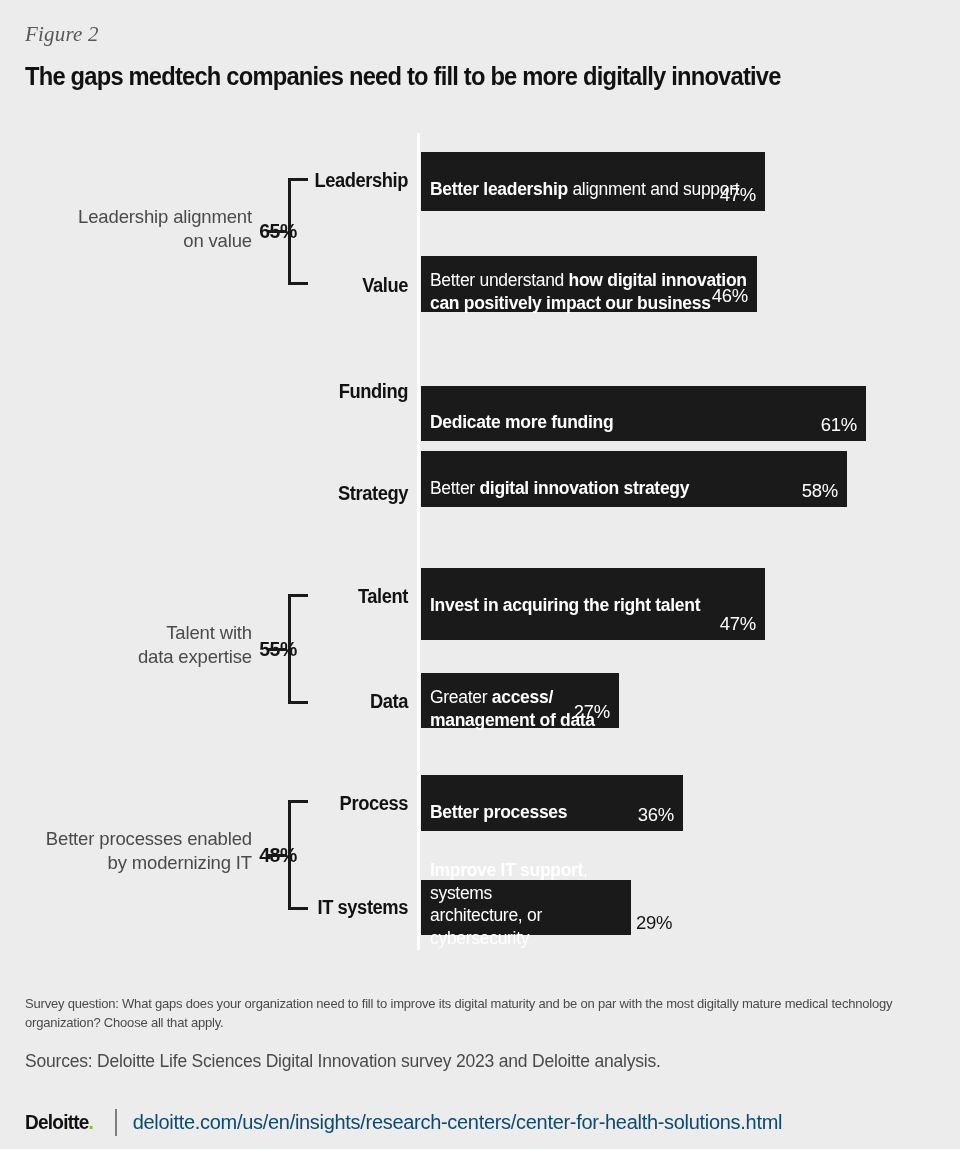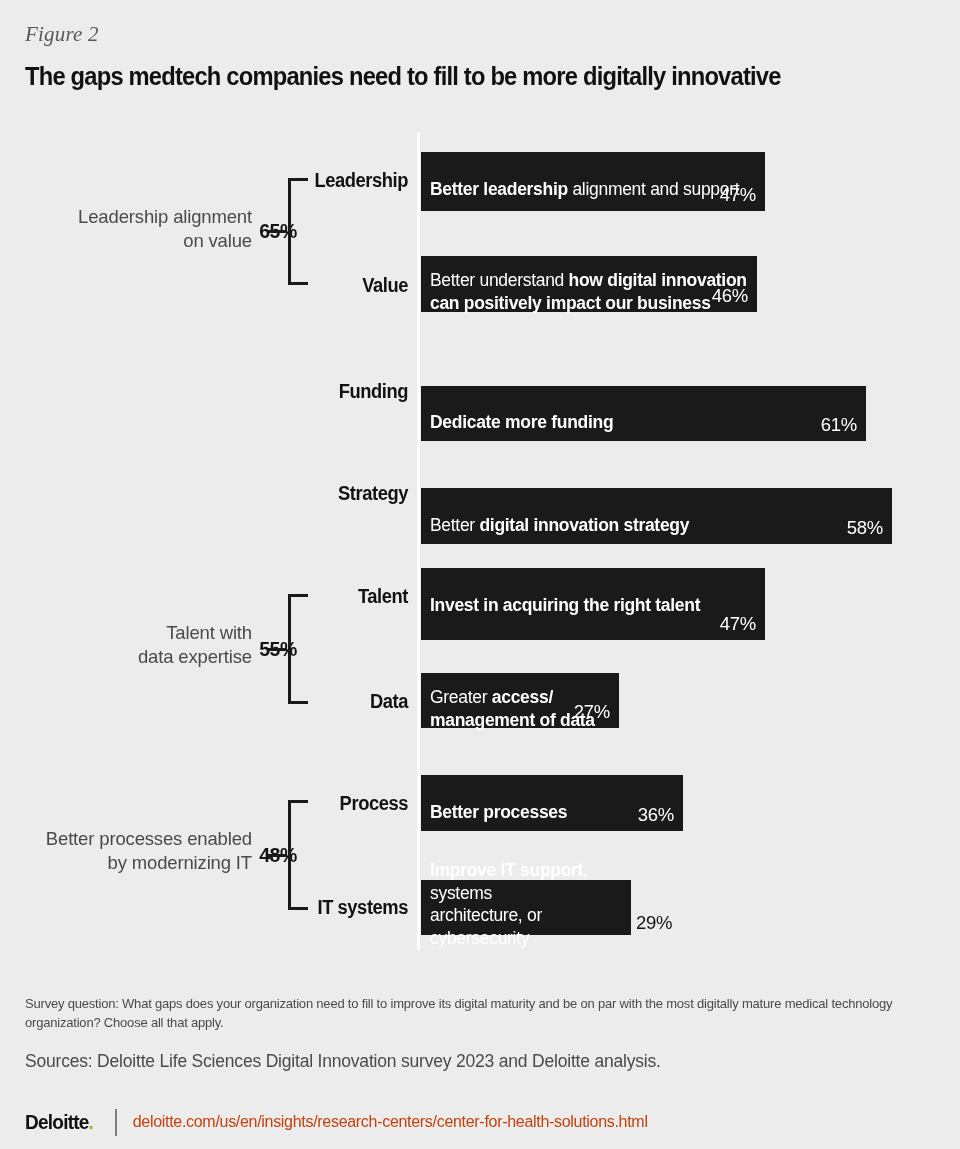--- a/index.html
+++ b/index.html
@@ -183,22 +183,22 @@
     transform-origin: left center;
   }
   .deloitte .dot { color: #86bc25; }
   .vrule {
     width: 2px;
     height: 27px;
     background: #7d7d7d;
     margin: 0 16px 0 18px;
   }
   .url {
-    font-size: 16px;
-    color: #c2410c;
+    font-size: 20px;
+    color: #0c4a6e;
     letter-spacing: -0.3px;
   }
 </style>
 </head>
 <body>
 
 <div class="fig-label">Figure 2</div>
 <div class="fig-title">The gaps medtech companies need to fill to be more digitally innovative</div>
 
 <div class="chart">
@@ -230,21 +230,21 @@
 
   <div class="cat-label" style="right:552px; top:380px; width:200px;">Funding</div>
   <div class="bar" style="left:421px; top:362px; width:445px; height:55px;margin-top:24px;">
     <div class="bar-text" style="top:25px;">
       <b>Dedicate more funding</b><span></span>
     </div>
     <div class="bar-val inside">61%</div>
   </div>
 
   <div class="cat-label" style="right:552px; top:482px; width:200px;">Strategy</div>
-  <div class="bar" style="left:421px; top:488px; width:471px; height:56px;">
+  <div class="bar" style="left:421px; top:451px; width:426px; height:56px;">
     <div class="bar-text" style="top:26px;">
       <span>Better </span><b>digital innovation strategy</b>
     </div>
     <div class="bar-val inside">58%</div>
   </div>
 
   <div class="group-desc" style="right:708px; top:621px; width:260px;">Talent with
 data expertise</div>
   <div class="group-pct" style="right:663px; top:637px; width:60px;">55%</div>
   <div class="bracket-stub" style="left:268px; top:648px;"></div>

